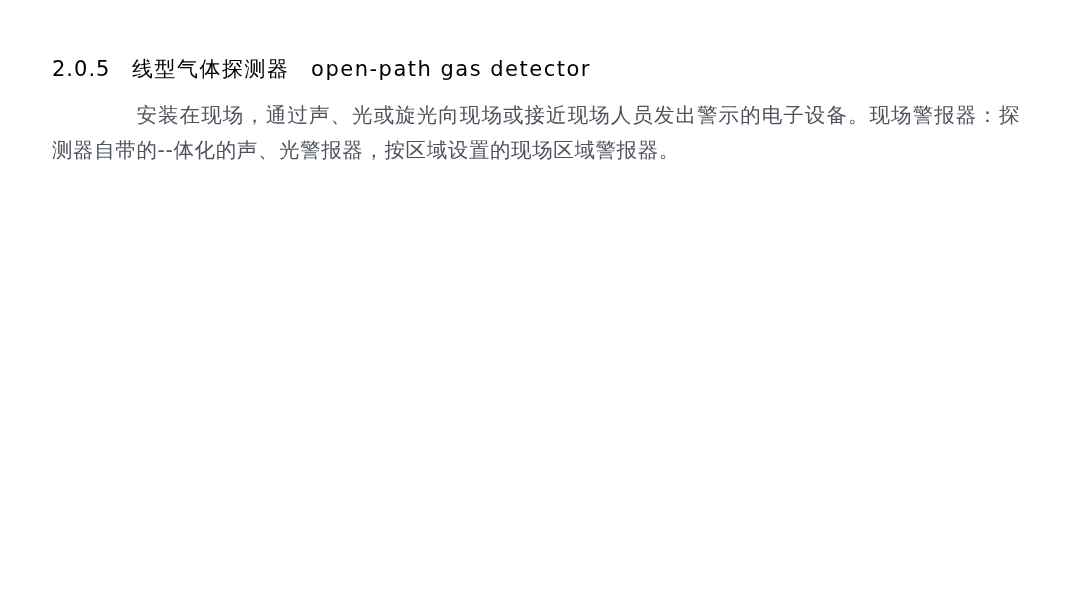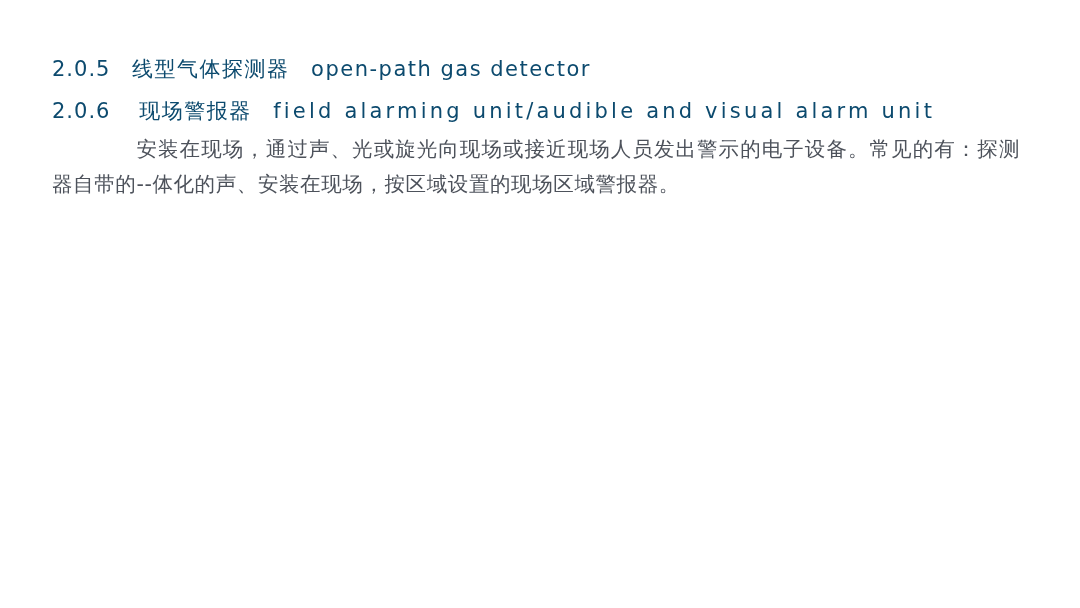--- a/index.html
+++ b/index.html
@@ -21,21 +21,21 @@
     padding: 52px 60px 0 52px;
     background: #ffffff;
   }
   .entry {
     margin-bottom: 2px;
   }
   .heading {
     font-size: 21px;
     line-height: 34px;
     letter-spacing: 0.5px;
-    color: #0c4a6e;
+    color: #000000;
     white-space: nowrap;
   }
   .heading .num {
     letter-spacing: 1px;
   }
   .heading .cn {
     letter-spacing: 1.5px;
   }
   .heading .en {
     letter-spacing: 1.5px;
@@ -74,28 +74,21 @@
       <span>&nbsp;</span>
       <span class="cn">线型气体探测器</span>
       <span>&nbsp;</span>
       <span class="en">open-path gas detector</span>
     </div>
   </div>
 
   <div class="gap-1"></div>
 
   <div class="entry">
-    <div class="heading wide">
-      <span class="num">2.0.6</span>
-      <span>&nbsp;&nbsp;</span>
-      <span class="cn">现场警报器</span>
-      <span>&nbsp;</span>
-      <span class="en">field alarming unit/audible and visual alarm unit</span>
-    </div>
-    <div class="body-text"><span class="indent"></span><span>安装在现场，通过声、光或旋光向现场或接近现场人员发出警示的电子设备。常见的有：探测器自带的--体化的声、安装在现场，按区域设置的现场区域警报器。</span></div>
+    <div class="body-text"><span class="indent"></span><span>安装在现场，通过声、光或旋光向现场或接近现场人员发出警示的电子设备。现场警报器：探测器自带的--体化的声、光警报器，按区域设置的现场区域警报器。</span></div>
   </div>
 
   <div class="gap-2"></div>
 
   <div class="entry">
   </div>
 
 </div>
 
 </body></html>

